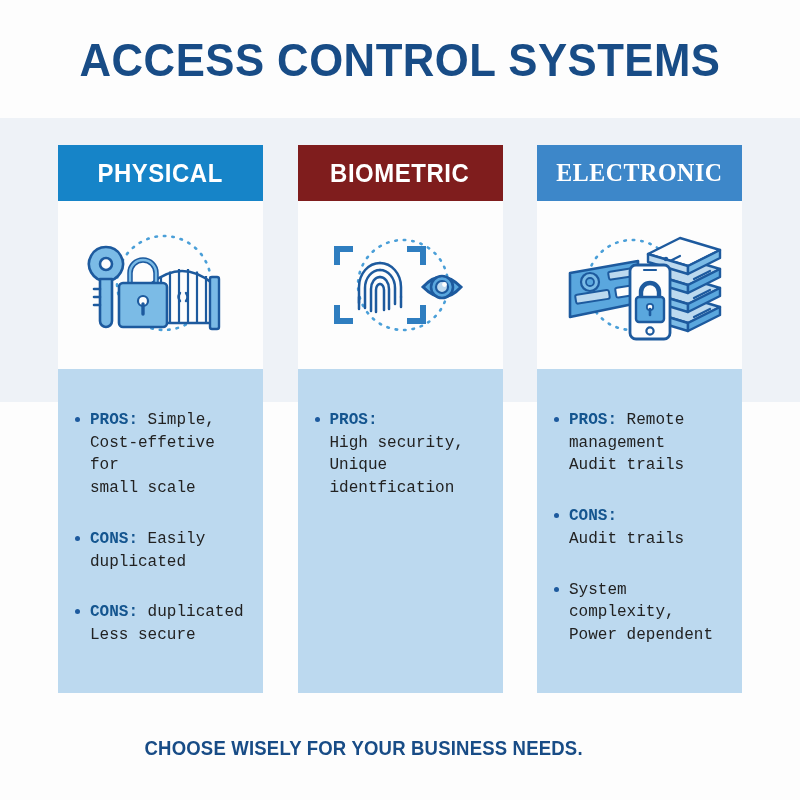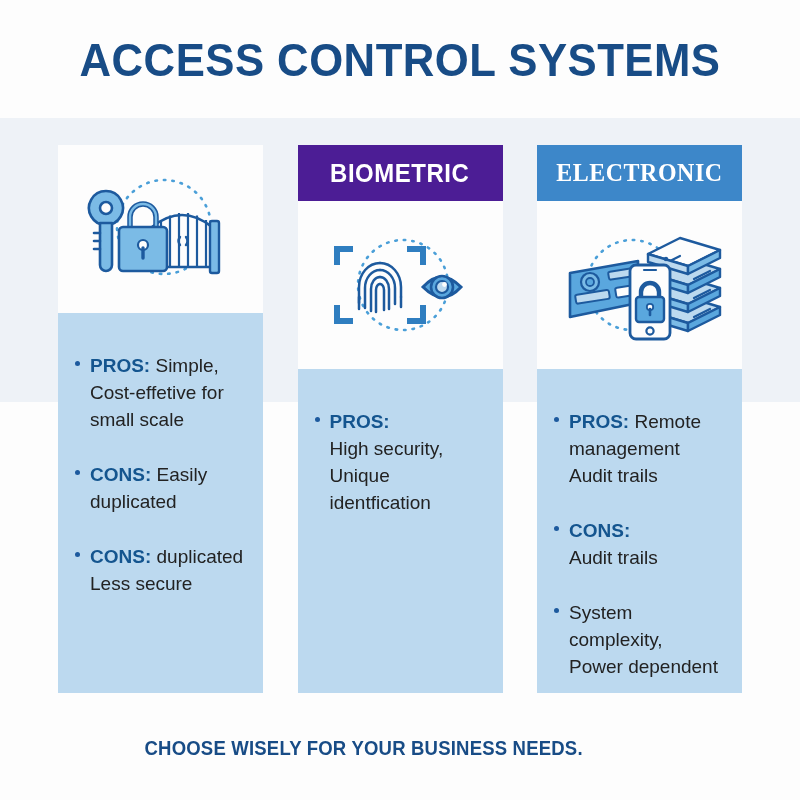--- a/index.html
+++ b/index.html
@@ -106,24 +106,24 @@
   
   ul.bullets {
     list-style: none;
     margin: 0;
     padding: 0;
   }
   ul.bullets li {
     position: relative;
     padding-left: 18px;
     margin-bottom: 28px;
-    font-size: 19px;
+    font-size: 16px;
     line-height: 1.42;
     color: #222222;
-    font-family: Liberation Sans, sans-serif;
+    font-family: Liberation Mono, monospace;
   }
   ul.bullets li:last-child { margin-bottom: 0; }
   ul.bullets li::before {
     content: "";
     position: absolute;
     left: 3px;
     top: 8px;
     width: 5px;
     height: 5px;
     border-radius: 50%;
@@ -156,20 +156,23 @@
 
 <div class="bg-top"></div>
 <div class="bg-band"></div>
 <div class="bg-bottom"></div>
 
 <div class="title">ACCESS CONTROL SYSTEMS</div>
 
 <div class="columns">
 
   <div class="column">
+    <div class="col-header" style="background:#1684c8;">
+      <span>PHYSICAL</span>
+    </div>
     <div class="col-icon">
       <svg width="170" height="120" viewBox="0 0 170 120">
         <circle cx="88" cy="58" r="47" fill="none" stroke="#4a9fd8" stroke-width="2.6" stroke-dasharray="1.5 7" stroke-linecap="round"></circle>
 
         <g>
           <path d="M30 22 a17 17 0 1 1 -0.1 0 Z" fill="#7bbbe6" stroke="#1d5a9e" stroke-width="2.6"></path>
           <circle cx="30" cy="39" r="6" fill="#fdfdfd" stroke="#1d5a9e" stroke-width="2.6"></circle>
           <path d="M24 54 L24 96 a6 6 0 0 0 12 0 L36 54 Z" fill="#7bbbe6" stroke="#1d5a9e" stroke-width="2.6" stroke-linejoin="round"></path>
           <path d="M24 64 L18 64 M24 72 L18 72 M24 80 L18 80" stroke="#1d5a9e" stroke-width="2.6" stroke-linecap="round"></path>
         </g>
@@ -198,21 +201,21 @@
 small scale</span></li>
         <li><span class="lbl">CONS:</span><span style="white-space: pre-line;"> Easily
 duplicated</span></li>
         <li><span class="lbl">CONS:</span><span style="white-space: pre-line;"> duplicated
 Less secure</span></li>
       </ul>
     </div>
   </div>
 
   <div class="column">
-    <div class="col-header" style="background:#4c1d95;">
+    <div class="col-header" style="background:#7f1d1d;">
       <span>BIOMETRIC</span>
     </div>
     <div class="col-icon">
       <svg width="170" height="120" viewBox="0 0 170 120">
         <circle cx="88" cy="60" r="45" fill="none" stroke="#4a9fd8" stroke-width="2.6" stroke-dasharray="1.5 7" stroke-linecap="round"></circle>
 
         <g stroke="#2f7ec0" stroke-width="6" fill="none" stroke-linejoin="miter">
           <path d="M22 40 L22 24 L38 24"></path>
           <path d="M92 24 L108 24 L108 40"></path>
           <path d="M22 80 L22 96 L38 96"></path>

